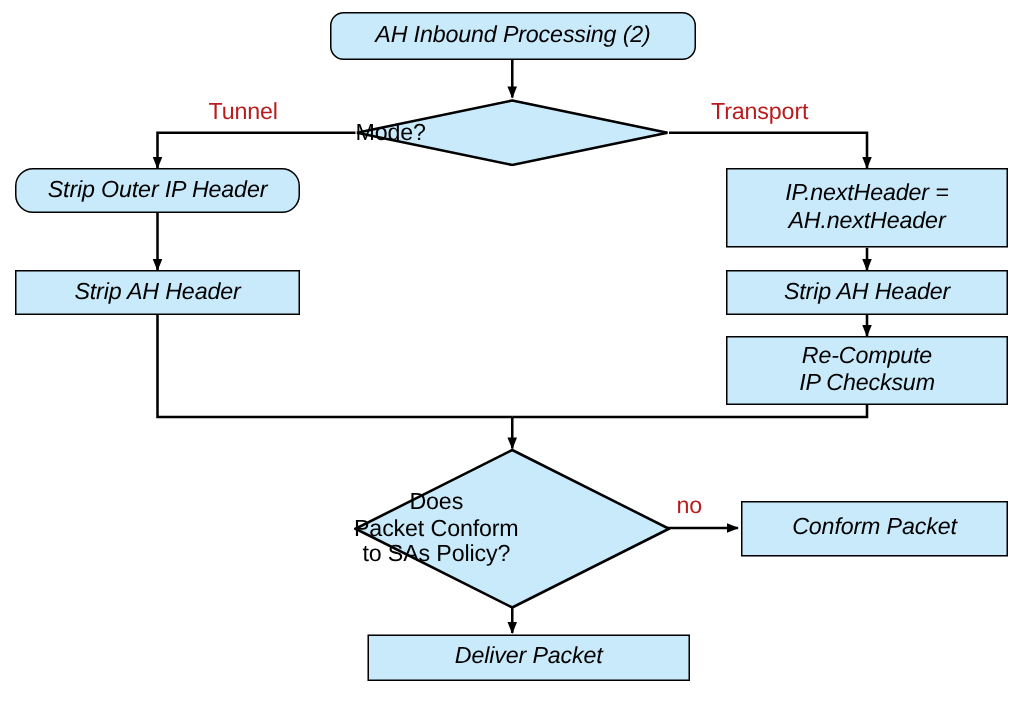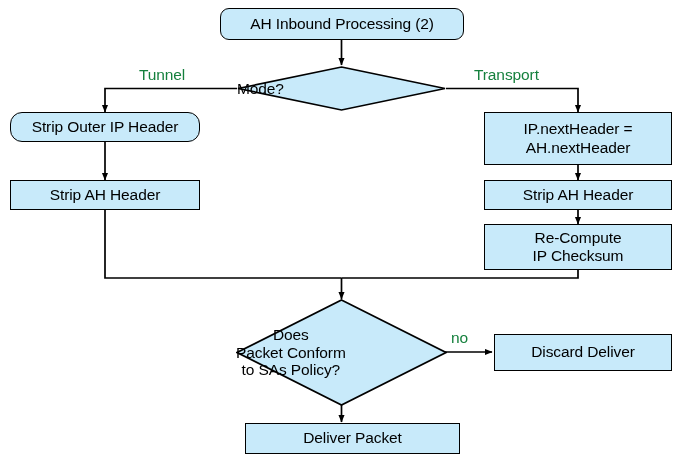--- a/index.html
+++ b/index.html
@@ -33,20 +33,21 @@
     border: 1.6px solid #000000;
     color: #000000;
     display: flex;
     align-items: center;
     justify-content: center;
     text-align: center;
     font-size: 15.5px;
     line-height: 1.18;
     white-space: pre-line;
     letter-spacing: -0.1px;
+    font-style: italic;
   }
   .node.rounded { border-radius: 9px; }
   .diamond-wrap {
     position: absolute;
     display: flex;
     align-items: center;
     justify-content: flex-start;
   }
   .diamond-wrap > svg {
     position: absolute;
@@ -59,21 +60,21 @@
     text-align: center;
     font-size: 15.5px;
     line-height: 1.16;
     white-space: pre-line;
     color: #000000;
     letter-spacing: -0.1px;
   }
   .edge-label {
     position: absolute;
     font-size: 15.5px;
-    color: #15803d;
+    color: #b91c1c;
     white-space: nowrap;
     letter-spacing: -0.1px;
   }
 </style>
 </head>
 <body>
 
 <div id="canvas">
 
   <svg class="edges" viewBox="0 0 683 468" xmlns="http://www.w3.org/2000/svg">
@@ -139,17 +140,17 @@
     </svg>
     <span class="diamond-label">Does
 Packet Conform
 to SAs Policy?</span>
   </div>
 
   <div class="edge-label" style="left:451px; top:329px;">no</div>
 
   <div class="edge-label" style="left:358px; top:423px;text-align:right;">yes</div>
 
-  <div class="node" style="left:494px; top:334px; width:178px; height:37px;">Discard Deliver</div>
+  <div class="node" style="left:494px; top:334px; width:178px; height:37px;">Conform Packet</div>
 
   <div class="node" style="left:245px; top:423px; width:215px; height:31px;">Deliver Packet</div>
 
 </div>
 
 </body></html>

